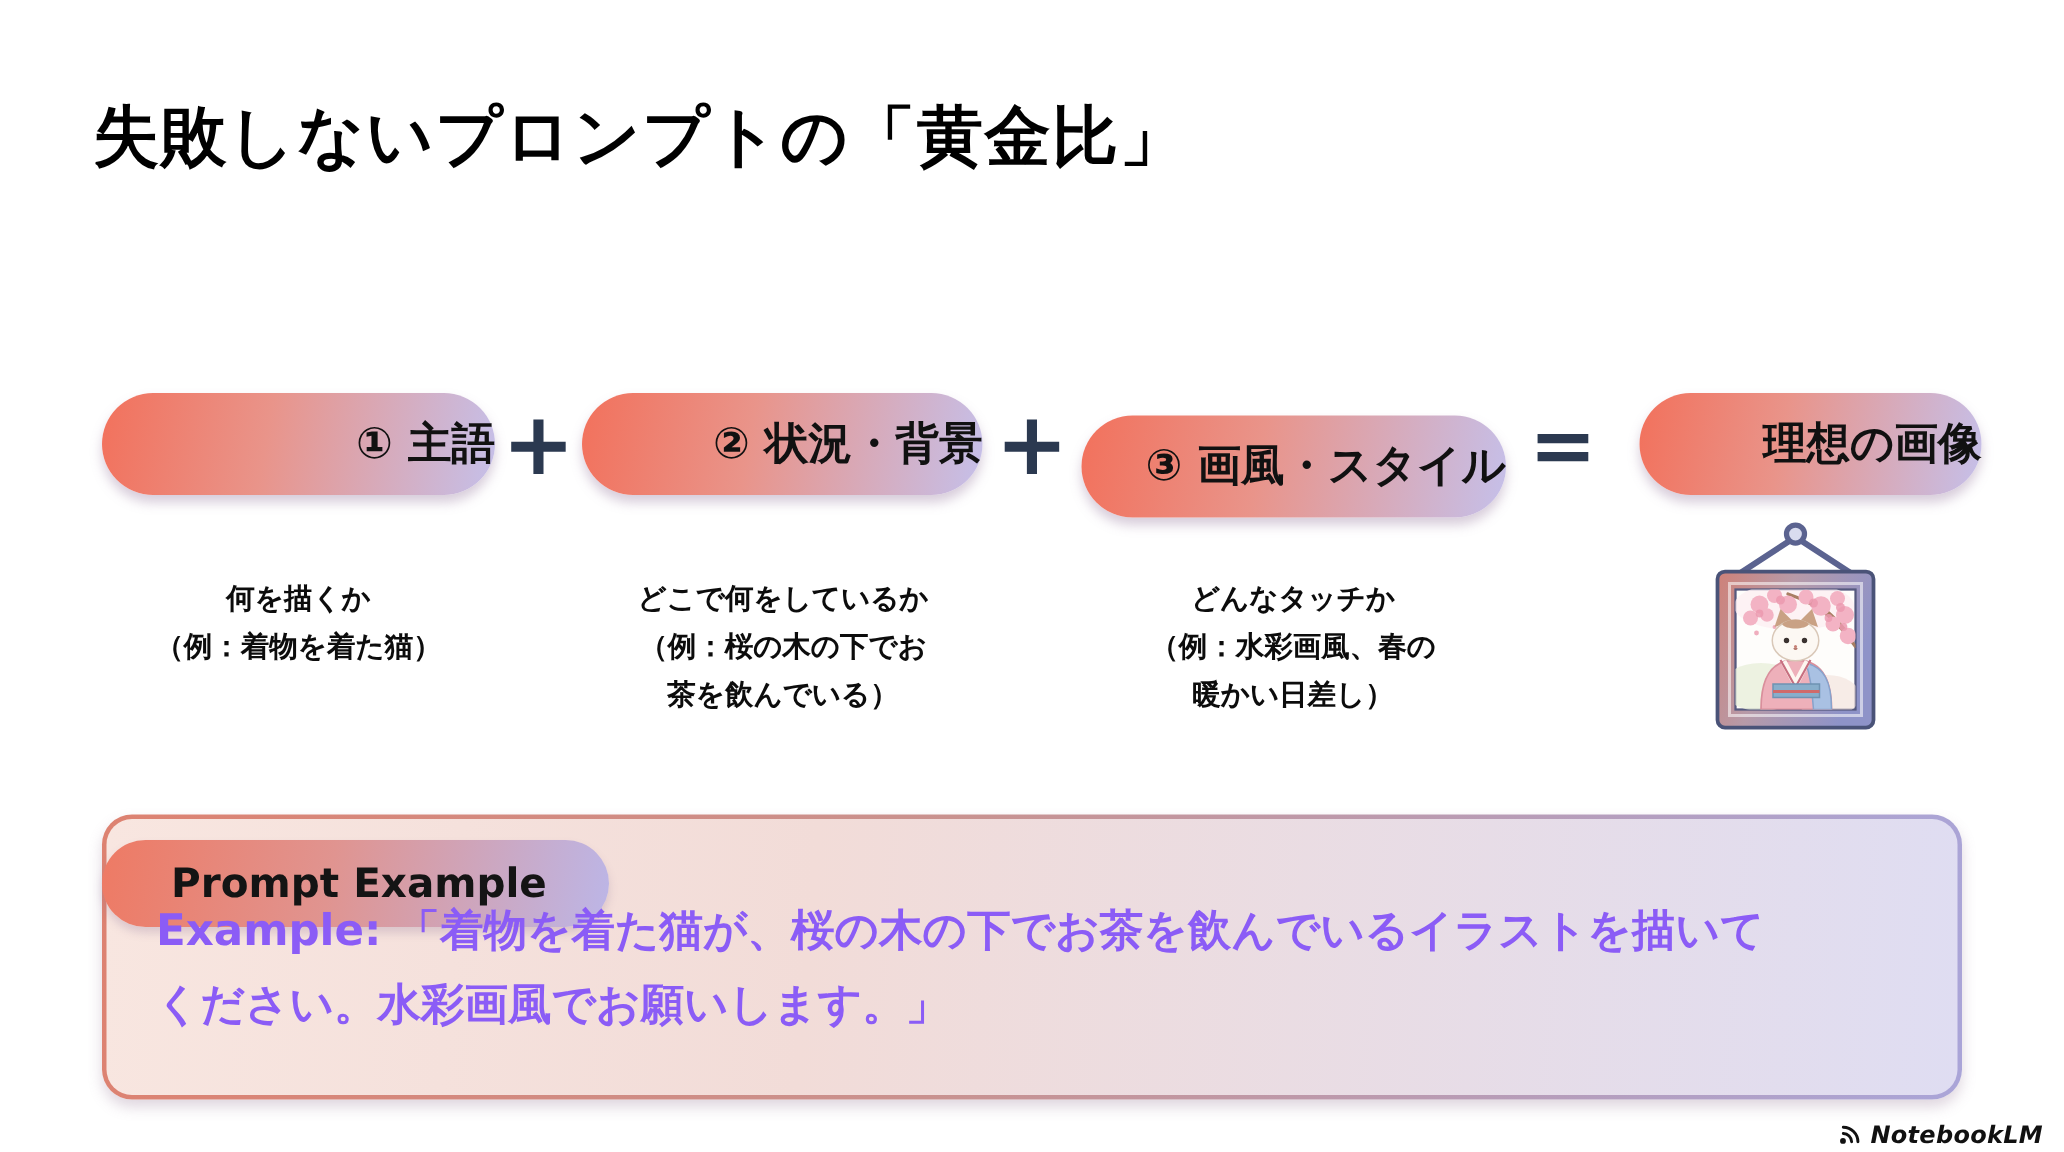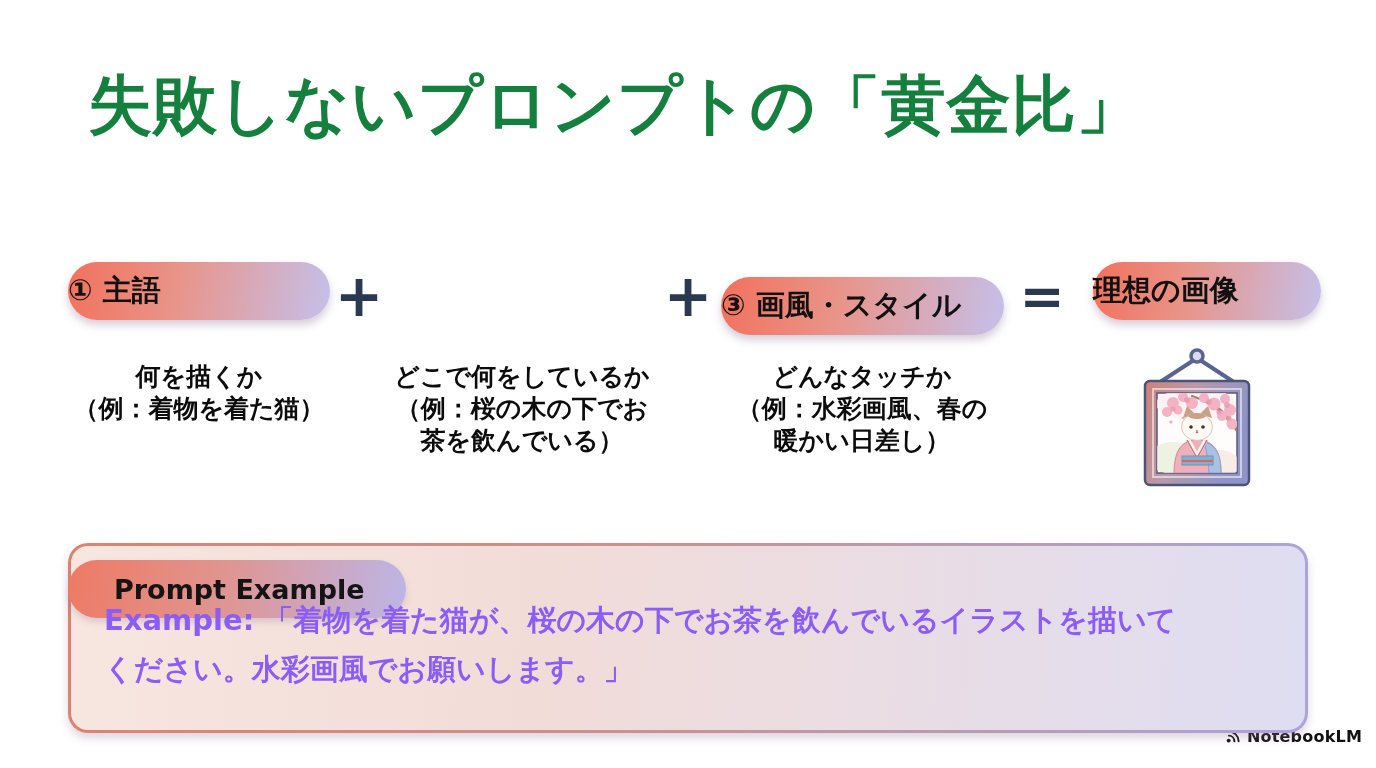--- a/index.html
+++ b/index.html
@@ -7,53 +7,53 @@
   body {
     font-family: "DejaVu Sans", "Liberation Sans", sans-serif;
     background: #ffffff;
     position: relative;
     overflow: hidden;
   }
   .slide { position: absolute; inset: 0; background: #ffffff; }
 
   
   .title {
-    position: absolute; left: 88px; top: 62px;
-    font-size: 64px; font-weight: 800; color: #15803d;
+    position: absolute; left: 62px; top: 62px;
+    font-size: 44px; font-weight: 800; color: #000000;
     letter-spacing: 1px; white-space: nowrap;
   }
 
   
   .pill {
-    position: absolute; top: 262px; height: 58px;
+    position: absolute; top: 262px; height: 68px;
     border-radius: 34px;
     background: linear-gradient(100deg, #f2715c 0%, #e9948a 42%, #c5c0ea 100%);
     box-shadow: 0 5px 8px rgba(140, 110, 150, 0.35);
-    display: flex; align-items: center; justify-content: flex-start;
+    display: flex; align-items: center; justify-content: flex-end;
     font-size: 29px; font-weight: 800; color: #111111;
     white-space: nowrap;
   }
   .pill-1 { left: 68px;  width: 262px; }
   .pill-2 { left: 388px; width: 267px; }
   .pill-3 { left: 721px; width: 283px; margin-top: 15px; }
   .pill-4 { left: 1093px; width: 228px; }
 
   .operator {
     position: absolute; top: 262px; height: 68px;
     display: flex; align-items: center; justify-content: center;
     font-size: 58px; font-weight: 900; color: #2b3950;
   }
   .op-plus-1 { left: 330px;  width: 58px; }
   .op-plus-2 { left: 655px;  width: 66px; }
   .op-equals { left: 1004px; width: 76px; font-size: 54px; }
 
   
   .desc {
-    position: absolute; top: 361px;
-    font-size: 25px; font-weight: 700; color: #0c0c0c;
+    position: absolute; top: 383px;
+    font-size: 19px; font-weight: 700; color: #0c0c0c;
     text-align: center; line-height: 32px; white-space: pre-line;
   }
   .desc-1 { left: 58px;  width: 282px; }
   .desc-2 { left: 368px; width: 308px; }
   .desc-3 { left: 708px; width: 308px; }
 
   
   .framed-art { position: absolute; left: 1126px; top: 346px; width: 142px; height: 152px; }
 
   
@@ -81,38 +81,42 @@
     background: linear-gradient(95deg, #f8e6e0 0%, #f2dcd8 38%, #dfddf2 100%);
   }
   .prompt-text {
     position: absolute; left: 104px; top: 596px; width: 1180px;
     font-size: 29px; font-weight: 800; color: #8b5cf6;
     line-height: 49px; white-space: pre-line; z-index: 4;
   }
 
   
   .footer-brand {
-    position: absolute; right: 14px; bottom: 22px;
+    position: absolute; right: 14px; bottom: 2px;
     display: flex; align-items: flex-end; gap: 5px;
     color: #111111;
+    font-style: italic;
   }
   .footer-brand .brand-text { font-size: 16px; font-weight: 600; letter-spacing: 0.2px; }
   .footer-brand svg { display: block; }
 </style>
 </head>
 <body>
 
 <div class="slide">
 
   <h1 class="title">失敗しないプロンプトの「黄金比」</h1>
 
   <div class="pill pill-1">
     <span>① 主語</span>
   </div>
   <div class="operator op-plus-1">+</div>
+  <div class="pill pill-2">
+    <span>② 状況・背景</span>
+  </div>
   <div class="operator op-plus-2">+</div>
   <div class="pill pill-3">
     <span>③ 画風・スタイル</span>
   </div>
   <div class="operator op-equals">=</div>
   <div class="pill pill-4">
     <span>理想の画像</span>
   </div>
 
   <div class="desc desc-1">何を描くか

